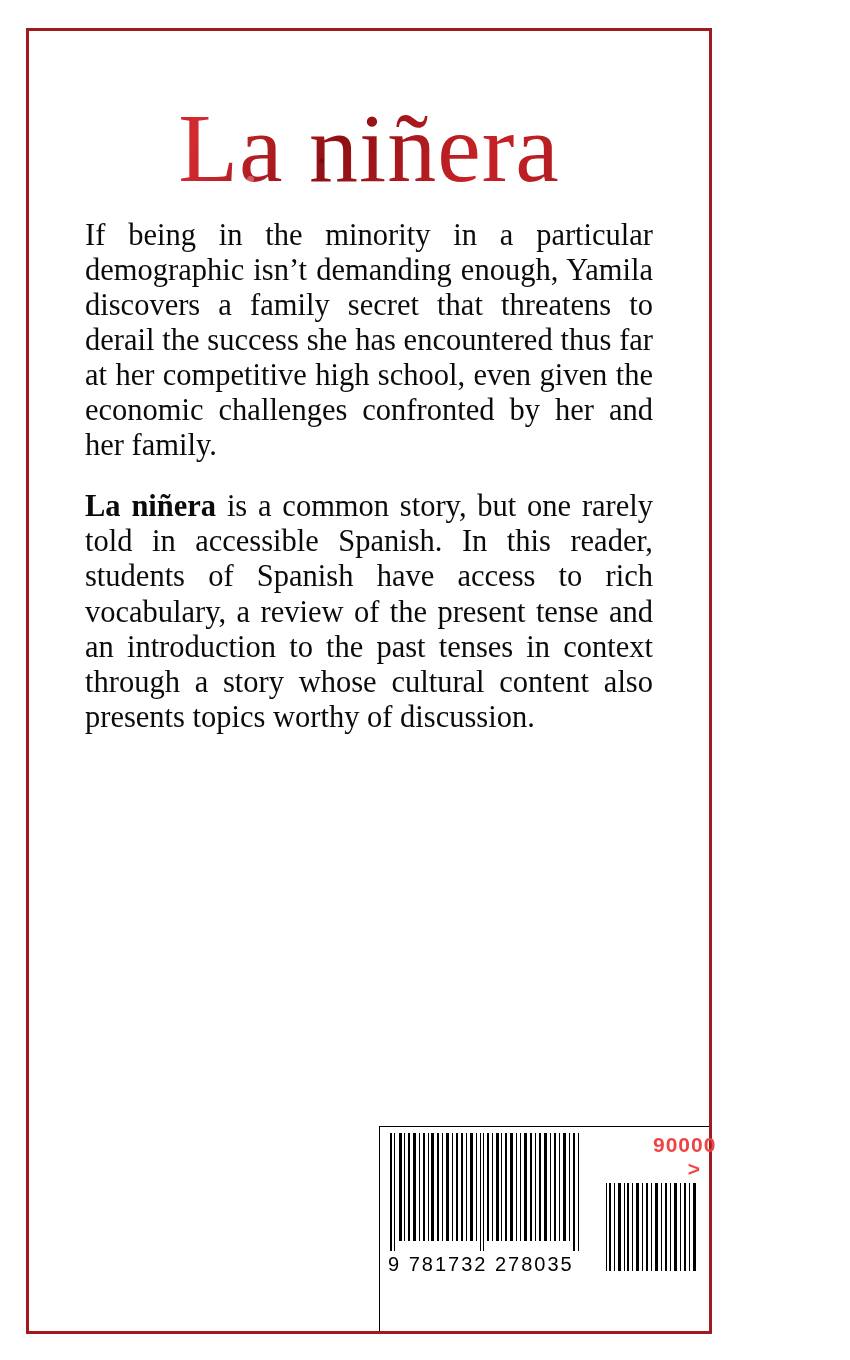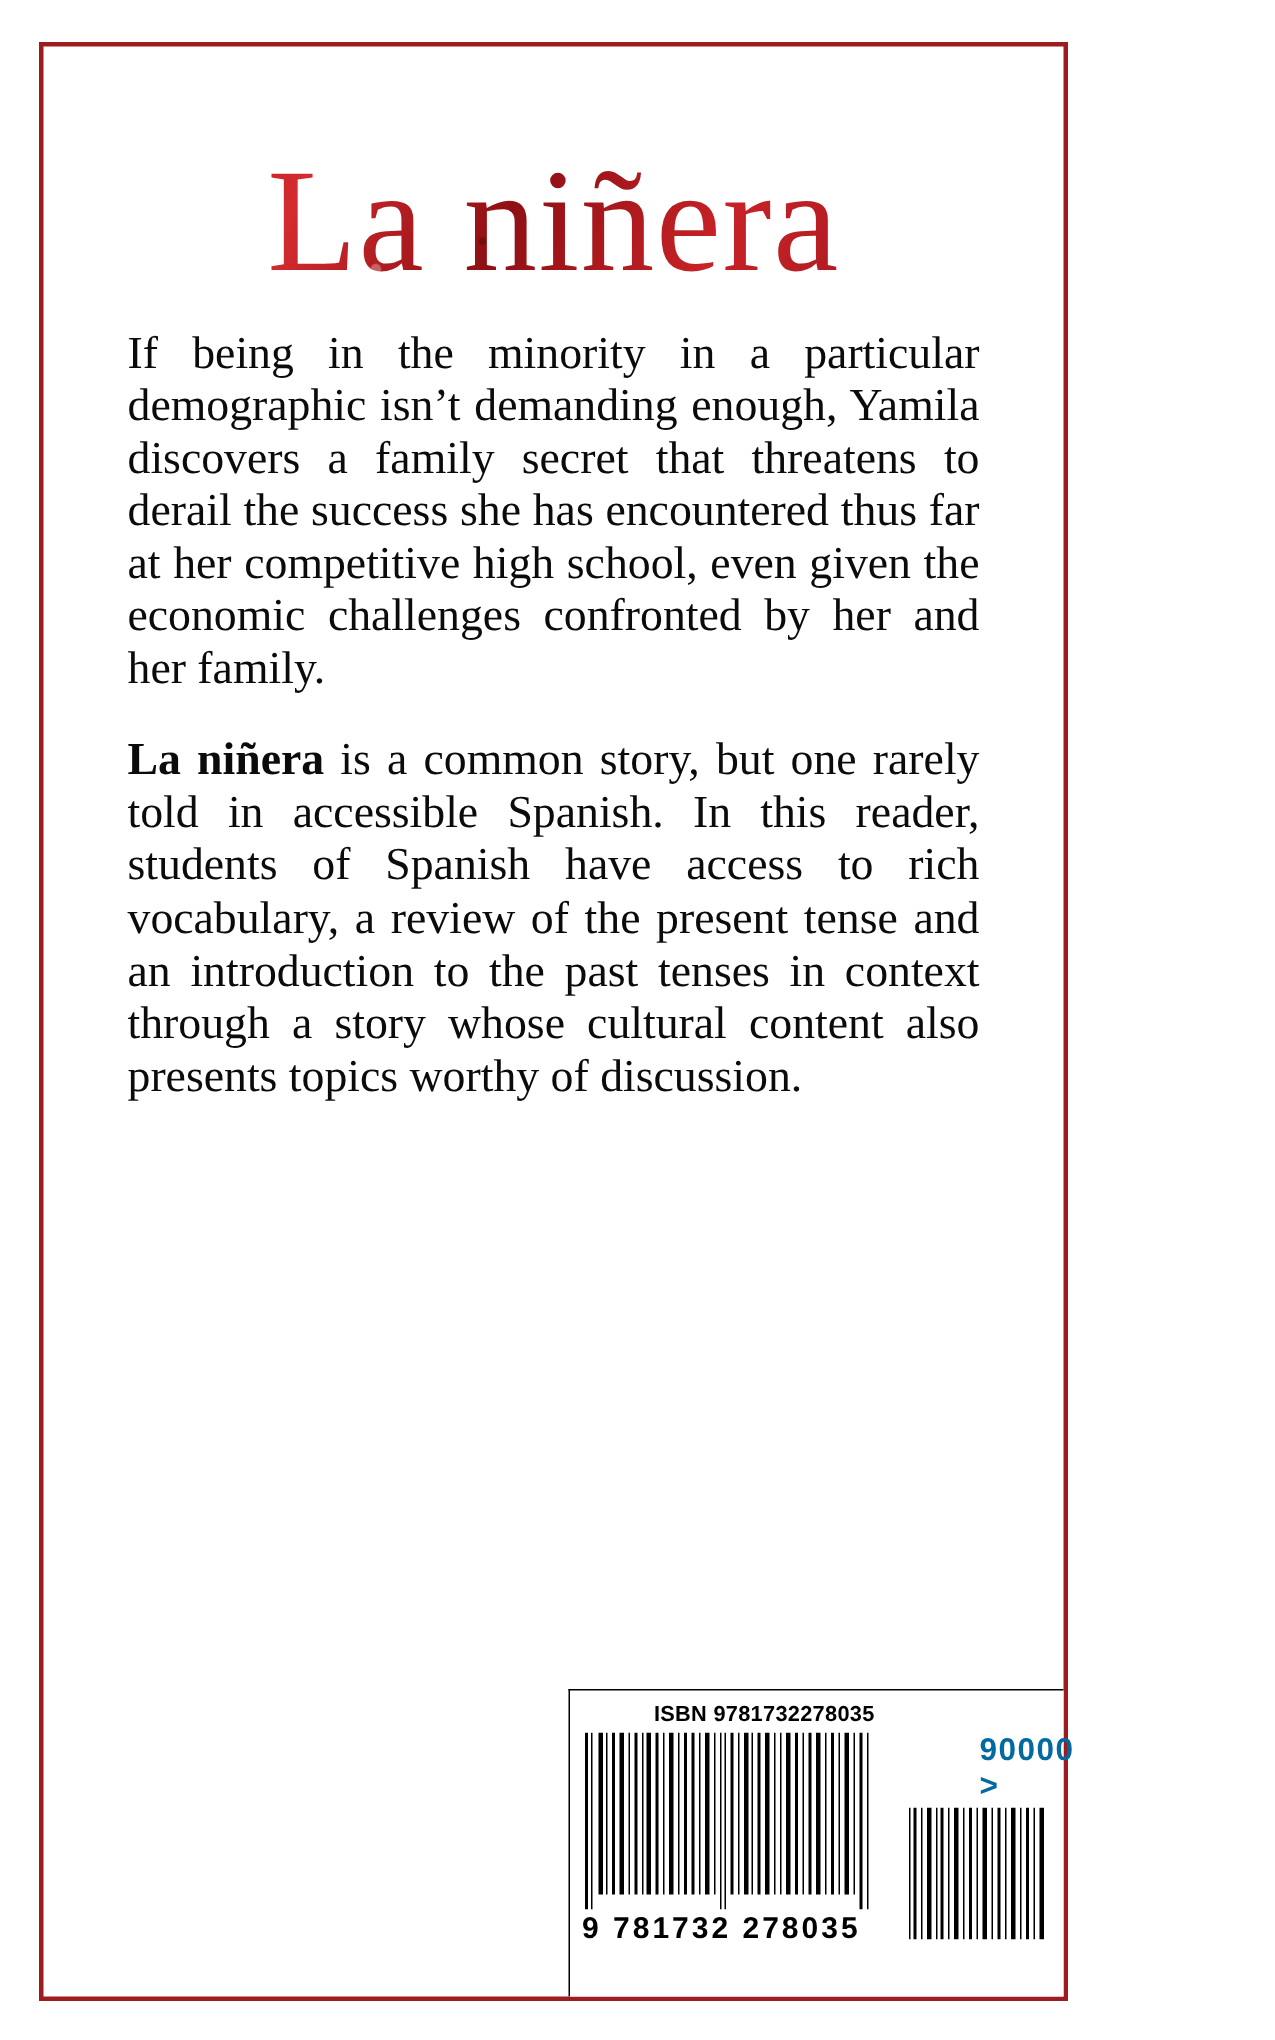--- a/index.html
+++ b/index.html
@@ -108,29 +108,29 @@
   .bars {
     height: 118px;
     width: 100%;
     display: block;
   }
   .addon-digits {
     font-family: "Liberation Sans", sans-serif;
     font-size: 21px;
     font-weight: bold;
     letter-spacing: 1px;
-    text-align: left;
-    color: #0369a1;
+    text-align: right;
+    color: #ef4444;
     margin-bottom: 2px;
     margin-left: 48px;
   }
   .ean-digits {
     font-family: "Liberation Sans", sans-serif;
     font-size: 20px;
-    font-weight: bold;
+    font-weight: normal;
     letter-spacing: 2px;
     color: #000;
     margin-top: 2px;
     white-space: pre;
   }
   .addon-spacer { height: 26px; }
 </style>
 </head>
 <body>
 
@@ -138,21 +138,20 @@
   <div class="frame">
 
     <div class="title">La niñera</div>
 
     <div class="blurb">
       <p>If being in the minority in a particular demographic isn’t demanding enough, Yamila discovers a family secret that threatens to derail the success she has encountered thus far at her competitive high school, even given the economic challenges confronted by her and her family.</p>
       <p><span class="lead-bold">La niñera</span><span> is a common story, but one rarely told in accessible Spanish.  In this reader, students of Spanish have access to rich vocabulary, a review of the present tense and an introduction to the past tenses in context through a story whose cultural content also presents topics worthy of discussion.</span></p>
     </div>
 
     <div class="barcode-area">
-      <div class="isbn-text">ISBN 9781732278035</div>
       <div class="bars-row">
         <div class="ean-main">
           <svg class="bars" viewBox="0 0 200 118" preserveAspectRatio="none">
             <g fill="#000">
               <rect x="2" y="0" width="2" height="118"></rect>
               <rect x="6" y="0" width="1" height="118"></rect>
               <rect x="11" y="0" width="3" height="108"></rect>
               <rect x="16" y="0" width="1" height="108"></rect>
               <rect x="20" y="0" width="2" height="108"></rect>
               <rect x="25" y="0" width="3" height="108"></rect>

